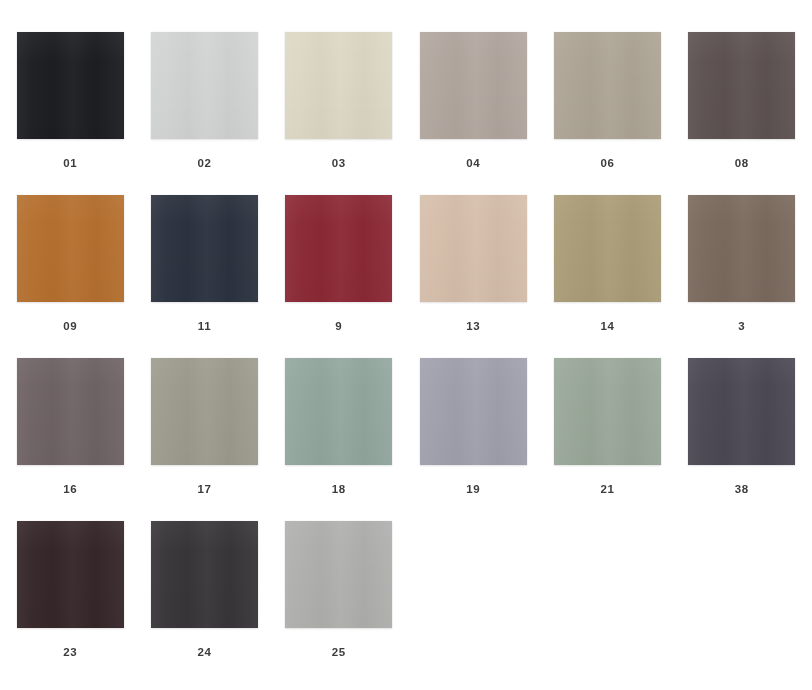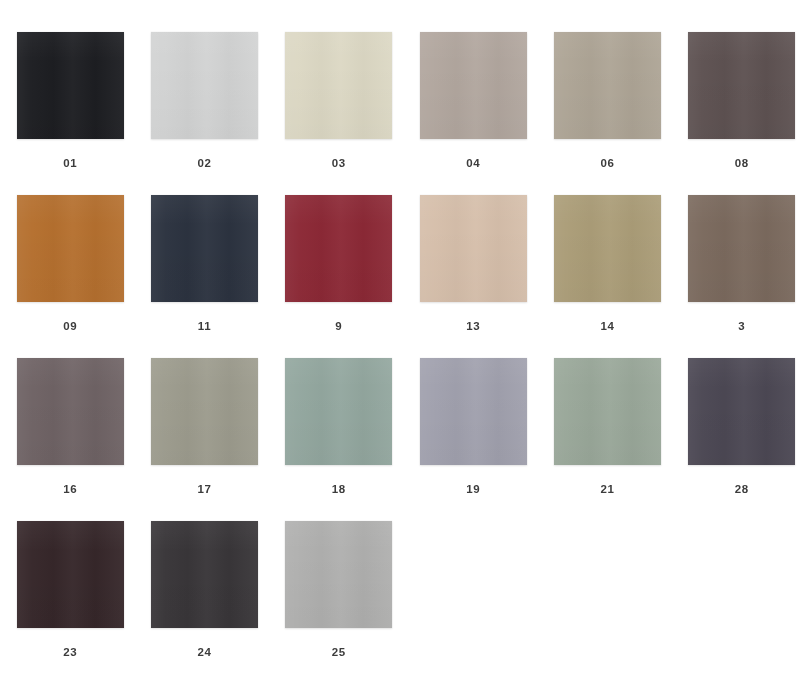--- a/index.html
+++ b/index.html
@@ -186,21 +186,21 @@
     <div class="swatch-cell">
       <div class="chip-wrap">
         <div class="chip" style="background-color: rgb(154, 168, 154);"></div>
       </div>
       <div class="chip-label">21</div>
     </div>
     <div class="swatch-cell">
       <div class="chip-wrap">
         <div class="chip" style="background-color: rgb(76, 72, 84);"></div>
       </div>
-      <div class="chip-label">28</div>
+      <div class="chip-label">38</div>
     </div>
     <div class="swatch-cell">
       <div class="chip-wrap">
         <div class="chip" style="background-color: rgb(54, 39, 42);"></div>
       </div>
       <div class="chip-label">23</div>
     </div>
     <div class="swatch-cell">
       <div class="chip-wrap">
         <div class="chip" style="background-color: rgb(57, 54, 57);"></div>

